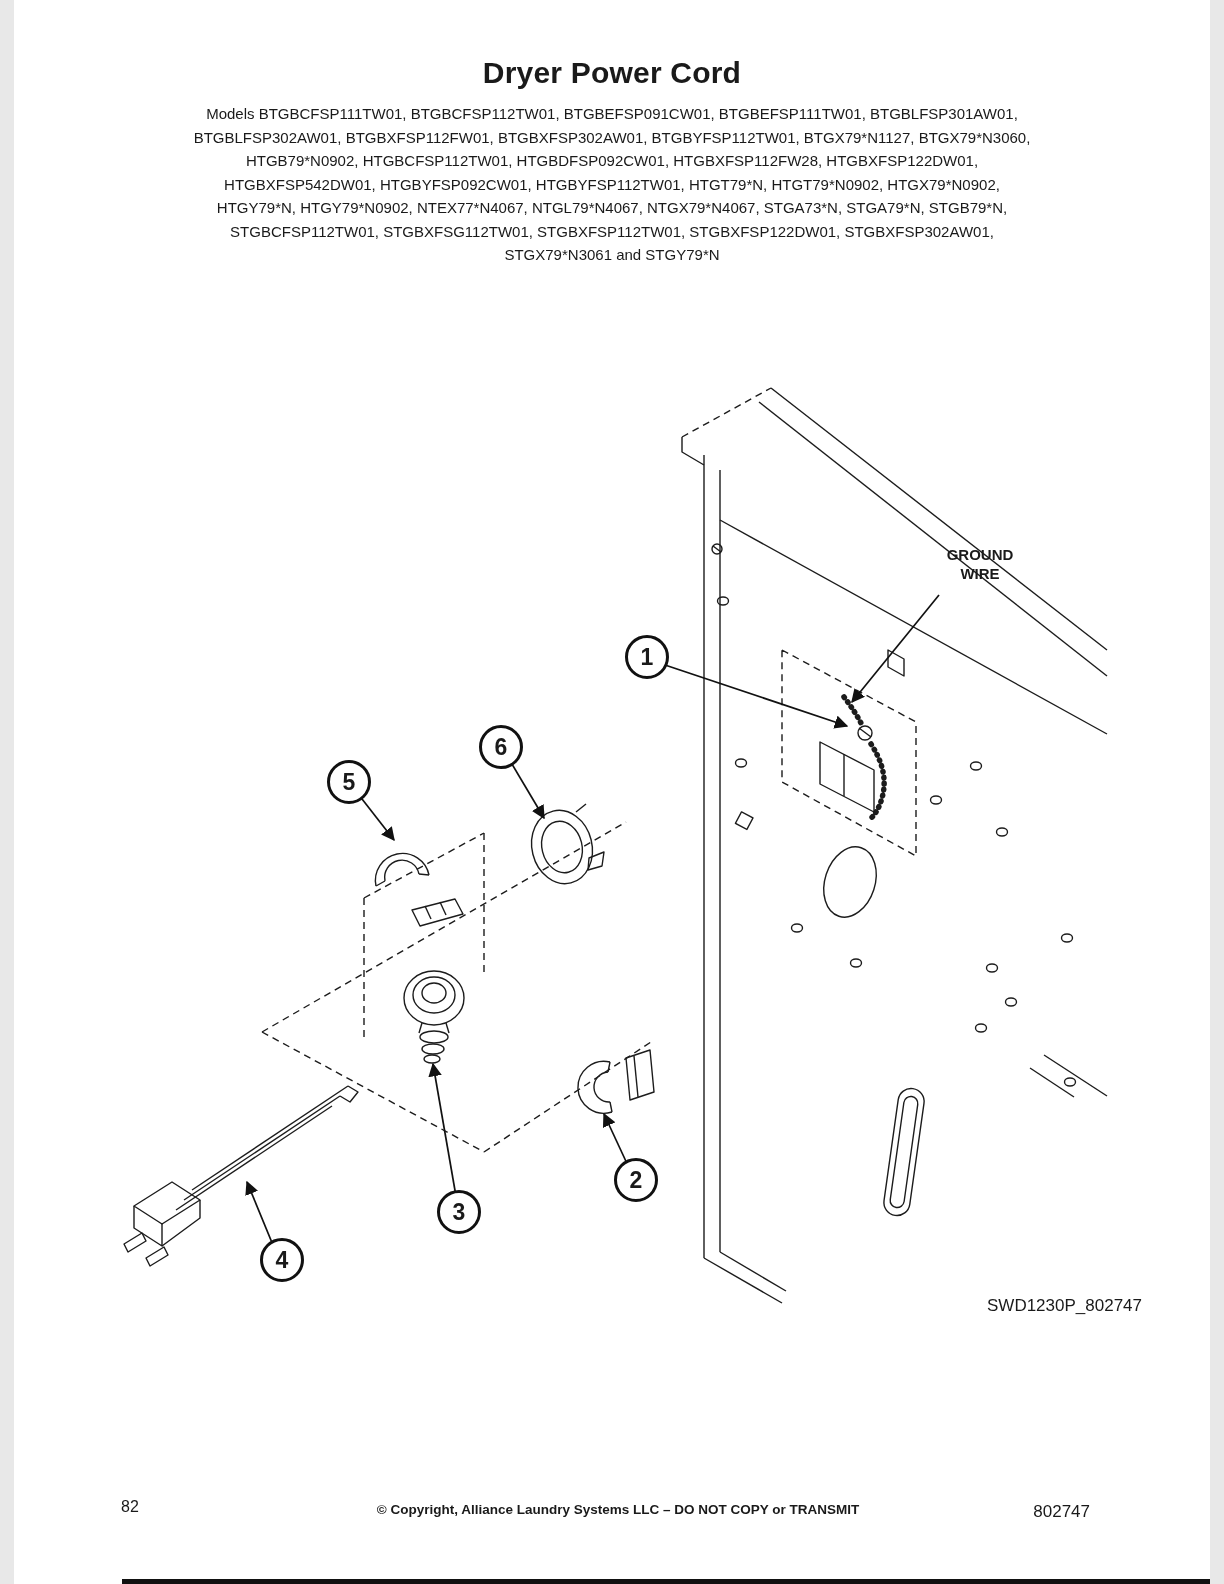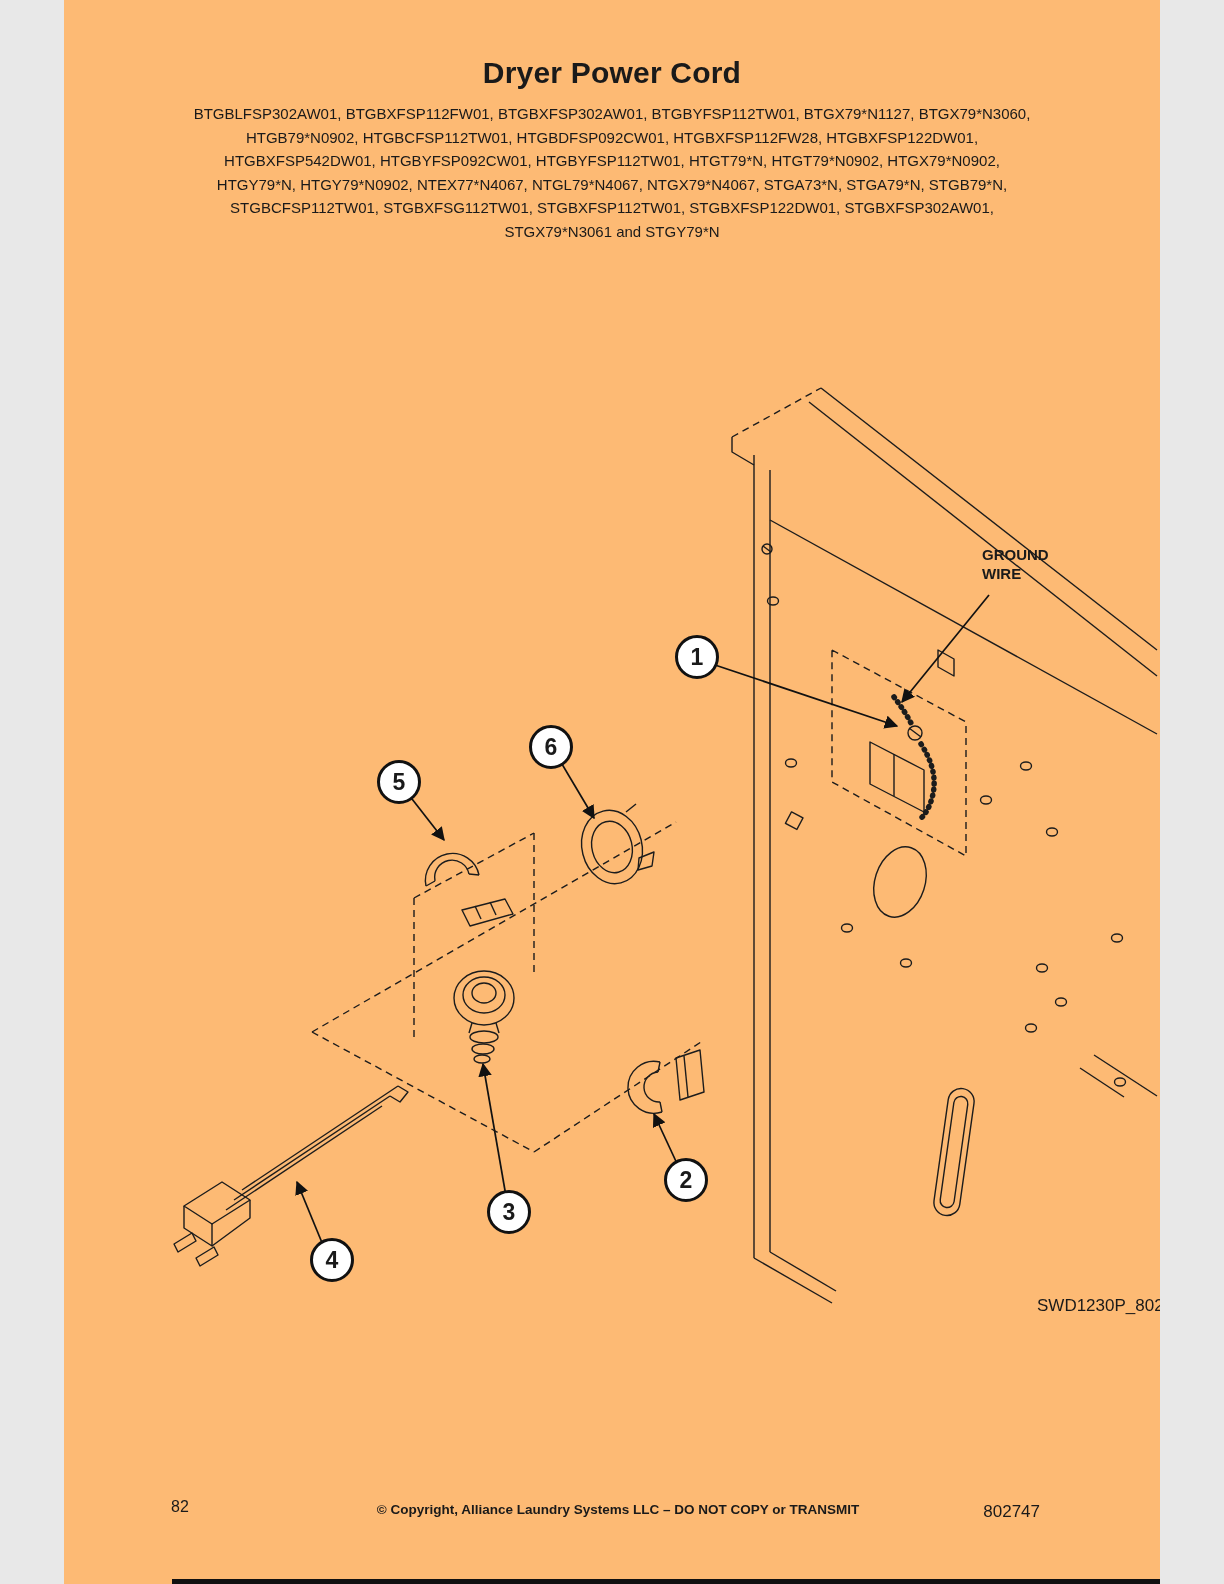--- a/index.html
+++ b/index.html
@@ -1,20 +1,20 @@
 <!DOCTYPE html>
 <html><head>
 <meta charset="utf-8">
 <style>
   html,body{margin:0;padding:0;background:#e8e8e8;}
   .page{
     position:relative;
-    width:1096px;height:1584px;
+    width:1196px;height:1584px;
     margin:0 auto;
-    background:#fdba74;
+    background:#ffffff;
     font-family:"Liberation Sans", sans-serif;
     color:#1a1a1a;
     overflow:hidden;
   }
   .header{position:absolute;top:56px;left:0;width:100%;text-align:center;}
   .page-title{margin:0 0 12px 0;font-size:30px;font-weight:bold;letter-spacing:.2px;}
   .models{font-size:15px;line-height:23.5px;}
   .models div{white-space:nowrap;}
   .diagram-svg{position:absolute;left:0;top:0;width:1224px;height:1584px;}
   .ln path,.ln line,.ln ellipse,.ln rect,.ln circle{fill:none;stroke:#1c1c1c;stroke-width:1.4;stroke-linejoin:round;}
@@ -22,36 +22,37 @@
   .ln .dots{stroke-dasharray:0.6 5.4;stroke-width:5.5;stroke-linecap:round;}
   .ln .arrow{stroke:#111;stroke-width:1.7;marker-end:url(#arrowhead);}
   .callout{
     position:absolute;width:44px;height:44px;border-radius:50%;
     border:3px solid #111;background:#fff;
     display:flex;align-items:center;justify-content:center;
     font-size:23px;font-weight:bold;box-sizing:border-box;
   }
   .ground-label{
     position:absolute;left:918px;top:545px;width:96px;
-    text-align:left;font-size:15px;font-weight:bold;line-height:19px;
+    text-align:center;font-size:15px;font-weight:bold;line-height:19px;
   }
   .swd-caption{position:absolute;left:973px;top:1296px;font-size:17px;}
   .footer-pageno{position:absolute;left:107px;top:1498px;font-size:16px;}
   .footer-copy{position:absolute;left:0;top:1502px;width:100%;text-align:center;font-size:13.5px;font-weight:bold;margin-left:6px;}
   .footer-doc{position:absolute;right:120px;top:1502px;font-size:17px;}
   .edge-bar{position:absolute;left:108px;right:0;bottom:0;height:5px;background:#111;}
 </style>
 </head>
 <body>
 
 <div class="page">
 
   <div class="header">
     <h1 class="page-title">Dryer Power Cord</h1>
     <div class="models">
+      <div>Models BTGBCFSP111TW01, BTGBCFSP112TW01, BTGBEFSP091CW01, BTGBEFSP111TW01, BTGBLFSP301AW01,</div>
       <div>BTGBLFSP302AW01, BTGBXFSP112FW01, BTGBXFSP302AW01, BTGBYFSP112TW01, BTGX79*N1127, BTGX79*N3060,</div>
       <div>HTGB79*N0902, HTGBCFSP112TW01, HTGBDFSP092CW01, HTGBXFSP112FW28, HTGBXFSP122DW01,</div>
       <div>HTGBXFSP542DW01, HTGBYFSP092CW01, HTGBYFSP112TW01, HTGT79*N, HTGT79*N0902, HTGX79*N0902,</div>
       <div>HTGY79*N, HTGY79*N0902, NTEX77*N4067, NTGL79*N4067, NTGX79*N4067, STGA73*N, STGA79*N, STGB79*N,</div>
       <div>STGBCFSP112TW01, STGBXFSG112TW01, STGBXFSP112TW01, STGBXFSP122DW01, STGBXFSP302AW01,</div>
       <div>STGX79*N3061 and STGY79*N</div>
     </div>
   </div>
 
   <svg class="diagram-svg" viewBox="0 0 1224 1584" aria-hidden="true">

